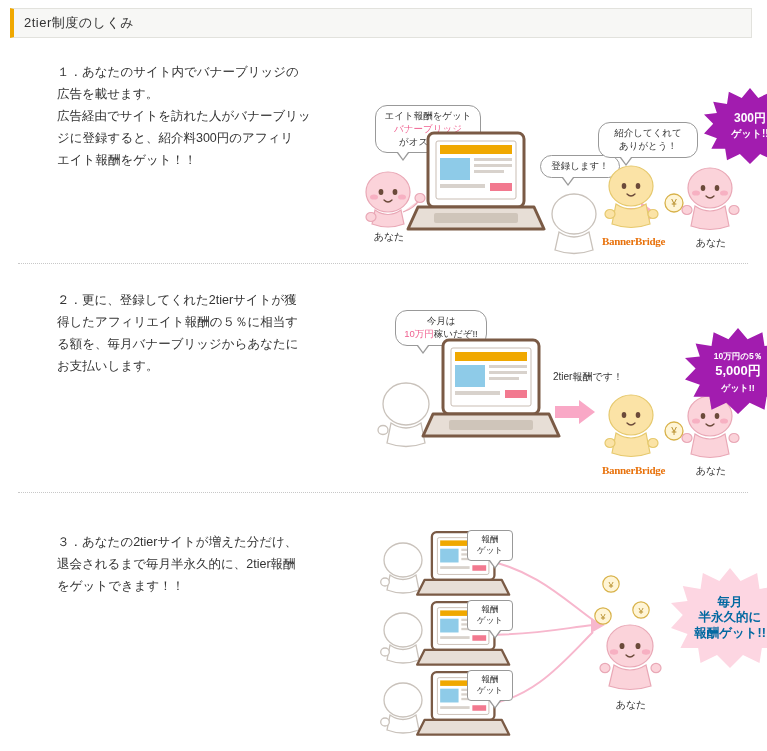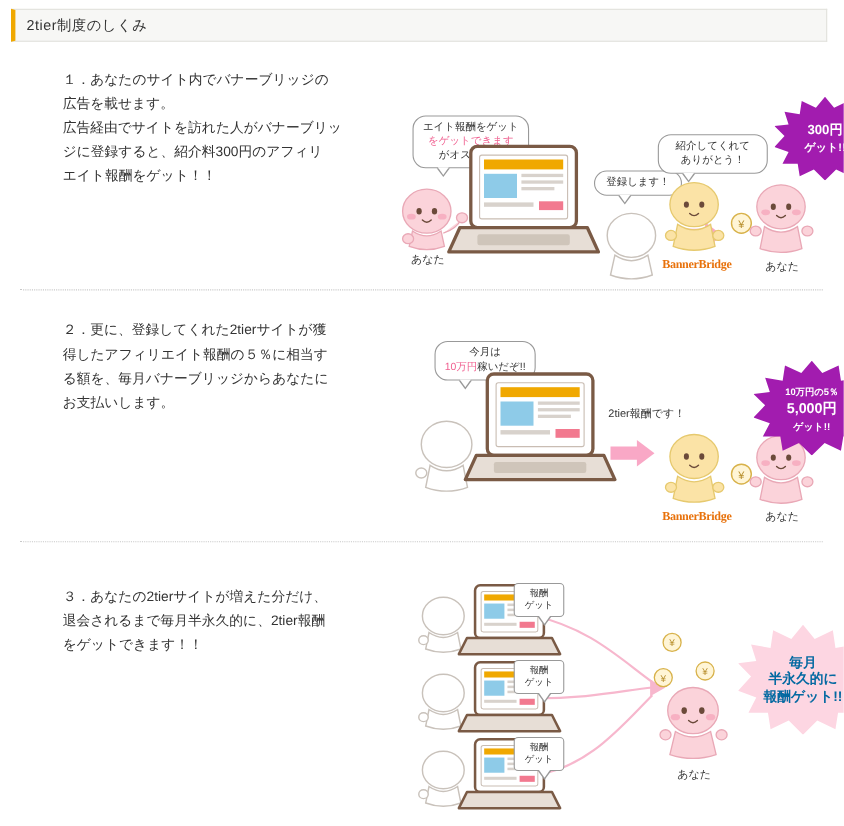--- a/index.html
+++ b/index.html
@@ -109,21 +109,21 @@
       広告を載せます。<br>
       広告経由でサイトを訪れた人がバナーブリッ<br>
       ジに登録すると、紹介料300円のアフィリ<br>
       エイト報酬をゲット！！
     </div>
 
     <div class="art">
 
       <div class="bubble" style="left:20px;top:55px;width:92px;">
         <span>エイト報酬をゲット</span><br>
-        <span class="pink">をゲットできます</span><br>
+        <span class="pink">バナーブリッジ</span><br>
         <span>がオススメ！</span>
       </div>
 
       <svg style="position:absolute;left:0px;top:112px;" width="70" height="70" viewBox="0 0 70 70">
         <ellipse cx="33" cy="30" rx="22" ry="20" fill="#fbd3da" stroke="#e9a8b6" stroke-width="1.2"></ellipse>
         <ellipse cx="26" cy="30" rx="2.4" ry="3" fill="#6b4a3a"></ellipse>
         <ellipse cx="40" cy="30" rx="2.4" ry="3" fill="#6b4a3a"></ellipse>
         <ellipse cx="19" cy="35" rx="4" ry="2.6" fill="#f6a8bb" opacity="0.8"></ellipse>
         <ellipse cx="47" cy="35" rx="4" ry="2.6" fill="#f6a8bb" opacity="0.8"></ellipse>
         <path d="M29 38 q4 4 8 0" stroke="#6b4a3a" stroke-width="1.3" fill="none" stroke-linecap="round"></path>

